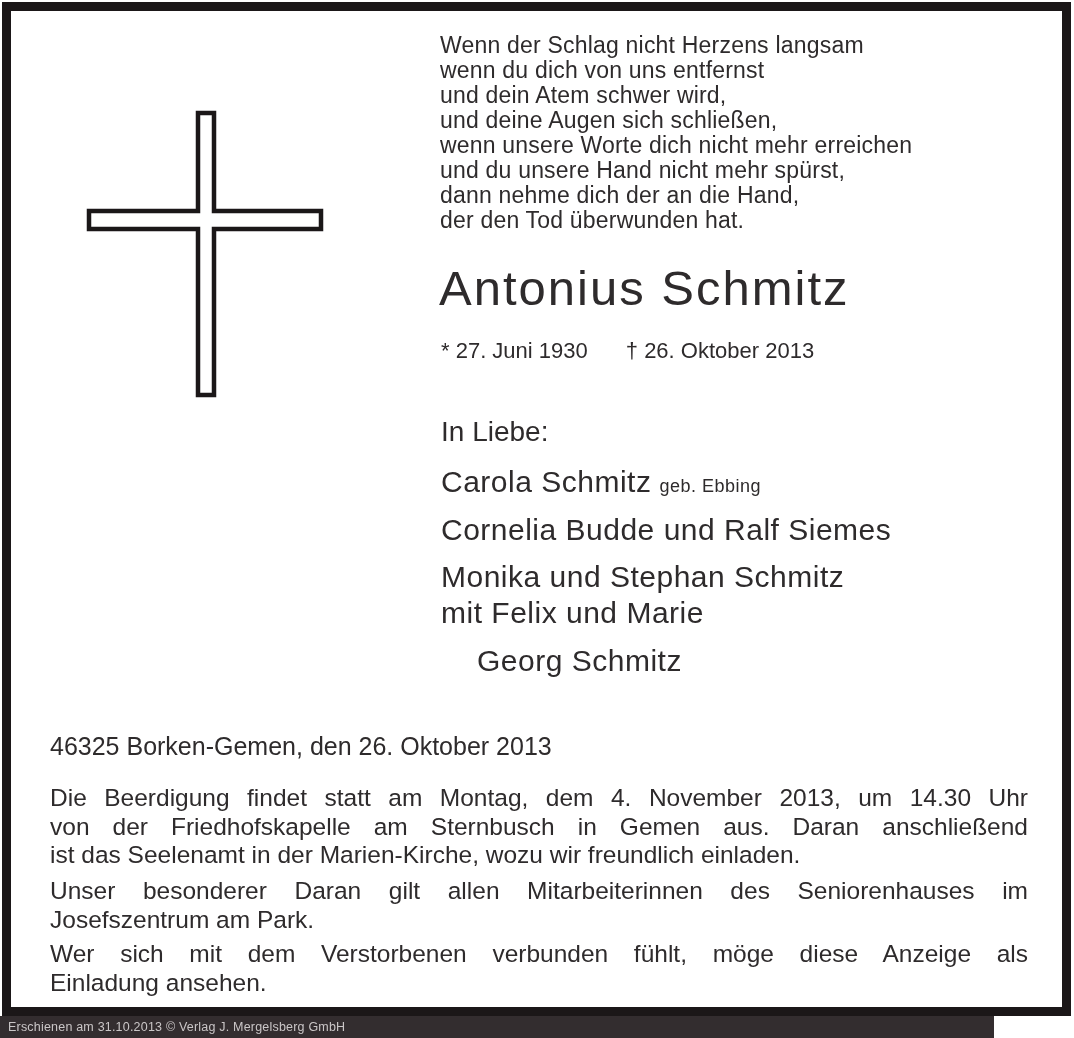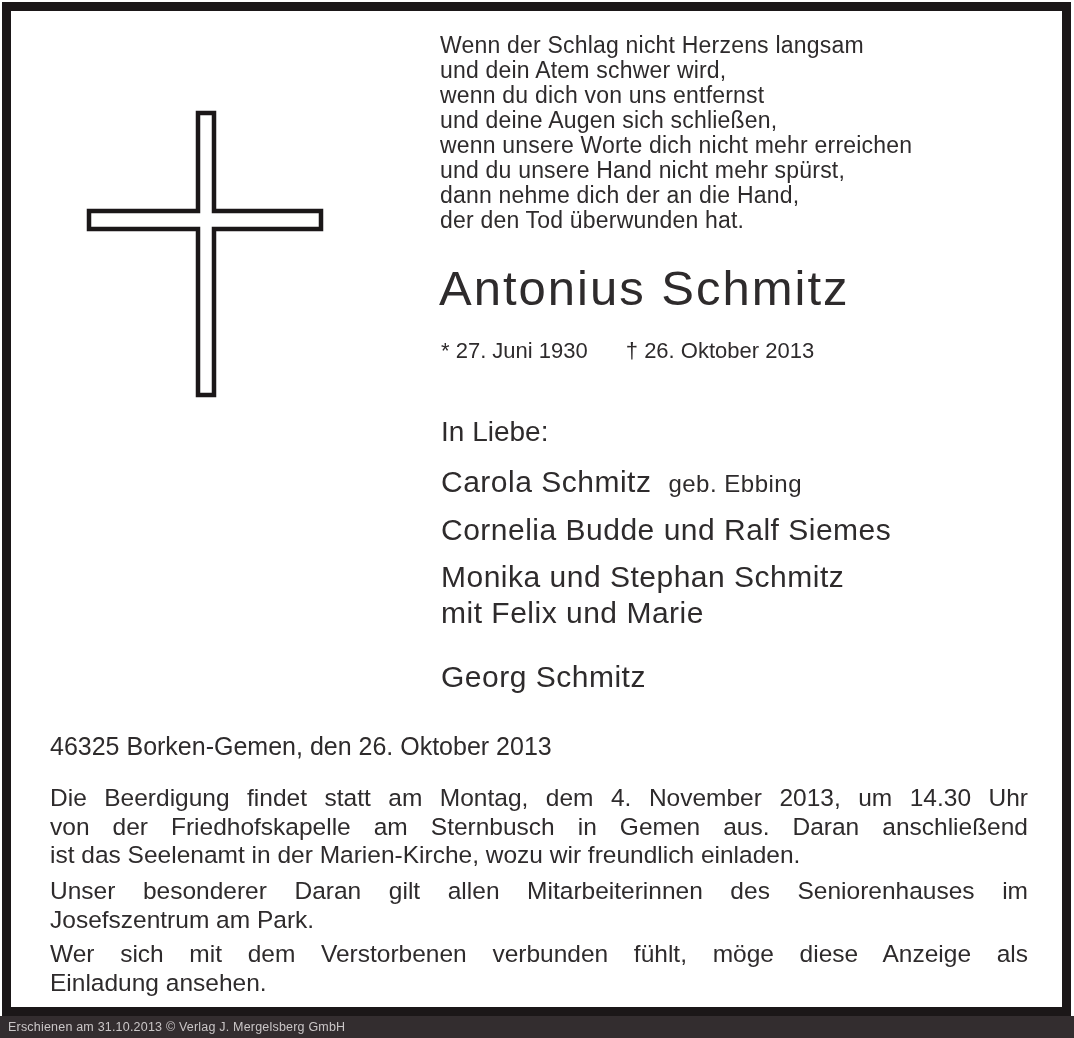--- a/index.html
+++ b/index.html
@@ -17,21 +17,21 @@
     left: 2px; top: 2px;
     width: 1069px; height: 1014px;
     box-sizing: border-box;
     border: 9px solid #1b1718;
     background: #ffffff;
   }
 
   .footer-band {
     position: absolute;
     left: 0; top: 1016px;
-    width: 1074px; height: 22px;
+    width: 994px; height: 22px;
     background: #332d2f;
     display: flex; align-items: center;
   }
   .footer-band span {
     font-size: 12.5px;
     color: #cac6c7;
     padding-left: 8px;
     letter-spacing: 0.2px;
     white-space: nowrap;
   }
@@ -49,43 +49,43 @@
 
   .dates { position: absolute; left: 441px; top: 336px; font-size: 22px; line-height: 30px; white-space: nowrap; }
   .dates .death { margin-left: 38px; }
 
   .salutation { position: absolute; left: 441px; top: 418px; font-size: 28px; line-height: 28px; }
 
   .mourner {
     position: absolute; left: 441px;
     font-size: 30px; line-height: 36px; letter-spacing: 0.5px; white-space: nowrap;
   }
-  .m1 { top: 464px; } .m2 { top: 512px; } .m3 { top: 559px; } .m4 { top: 659px; }
-  .mourner .note { font-size: 24px; margin-left: 17px; }
+  .m1 { top: 464px; } .m2 { top: 512px; } .m3 { top: 559px; } .m4 { top: 643px; margin-left: 36px; }
+  .mourner .note { font-size: 18px; margin-left: 8px; }
 
   .place-date { position: absolute; left: 50px; top: 731px; font-size: 25px; line-height: 30px; white-space: nowrap; }
 
   .para { position: absolute; left: 50px; width: 978px; }
   .p1 { top: 784px; } .p2 { top: 877px; } .p3 { top: 940px; }
   .bline { font-size: 24.5px; line-height: 28.5px; text-align: left; }
   .jline { text-align: justify; text-align-last: justify; }
 </style>
 </head>
 <body>
 
 <div class="notice-frame"></div>
 
 <svg class="cross-svg" width="240" height="290" viewBox="0 0 240 290" aria-hidden="true">
   <path d="M113 4 H129 V102 H236 V120 H129 V286 H113 V120 H4 V102 H113 Z" fill="#ffffff" stroke="#1b1718" stroke-width="4.5" stroke-linejoin="miter"></path>
 </svg>
 
 <div class="poem">
   <div class="poem-line">Wenn der Schlag nicht Herzens langsam</div>
+  <div class="poem-line">wenn du dich von uns entfernst</div>
   <div class="poem-line">und dein Atem schwer wird,</div>
-  <div class="poem-line">wenn du dich von uns entfernst</div>
   <div class="poem-line">und deine Augen sich schließen,</div>
   <div class="poem-line">wenn unsere Worte dich nicht mehr erreichen</div>
   <div class="poem-line">und du unsere Hand nicht mehr spürst,</div>
   <div class="poem-line">dann nehme dich der an die Hand,</div>
   <div class="poem-line">der den Tod überwunden hat.</div>
 </div>
 
 <h1 class="deceased">Antonius Schmitz</h1>
 
 <div class="dates">

